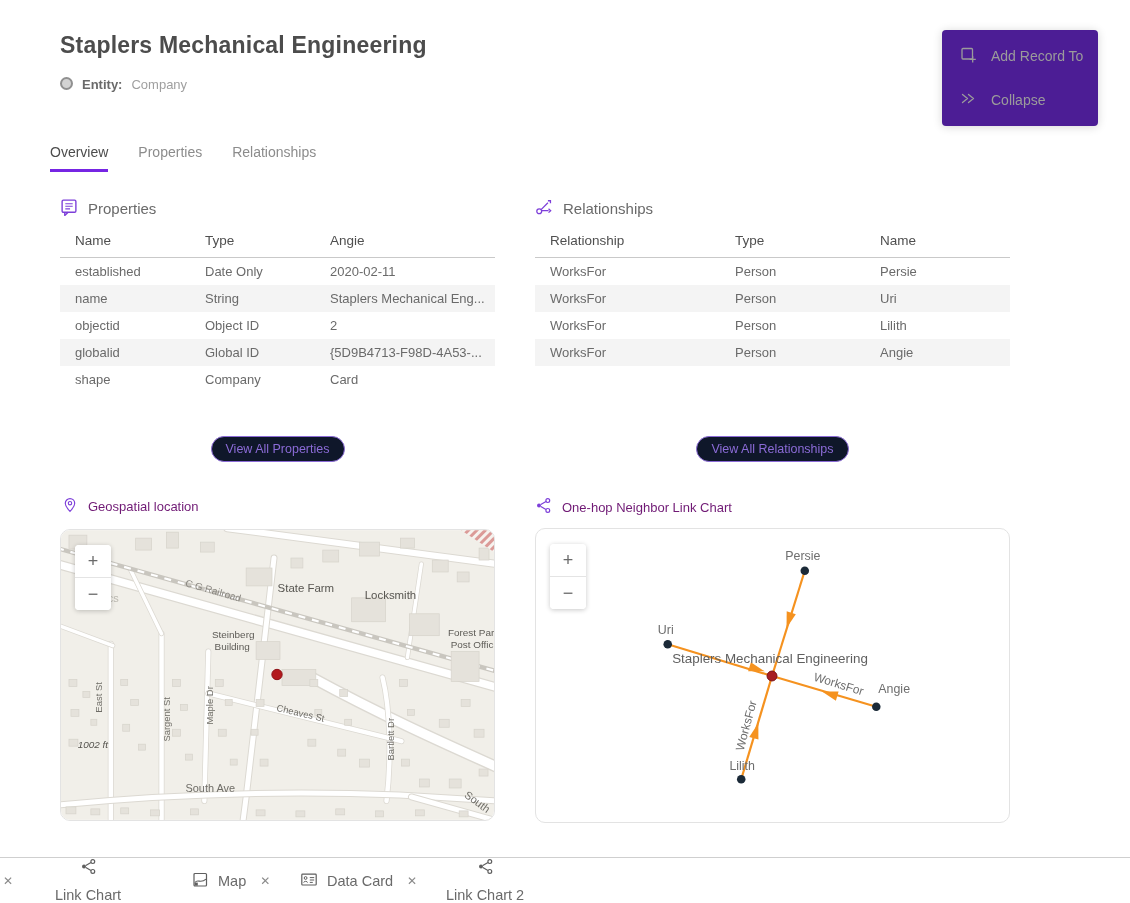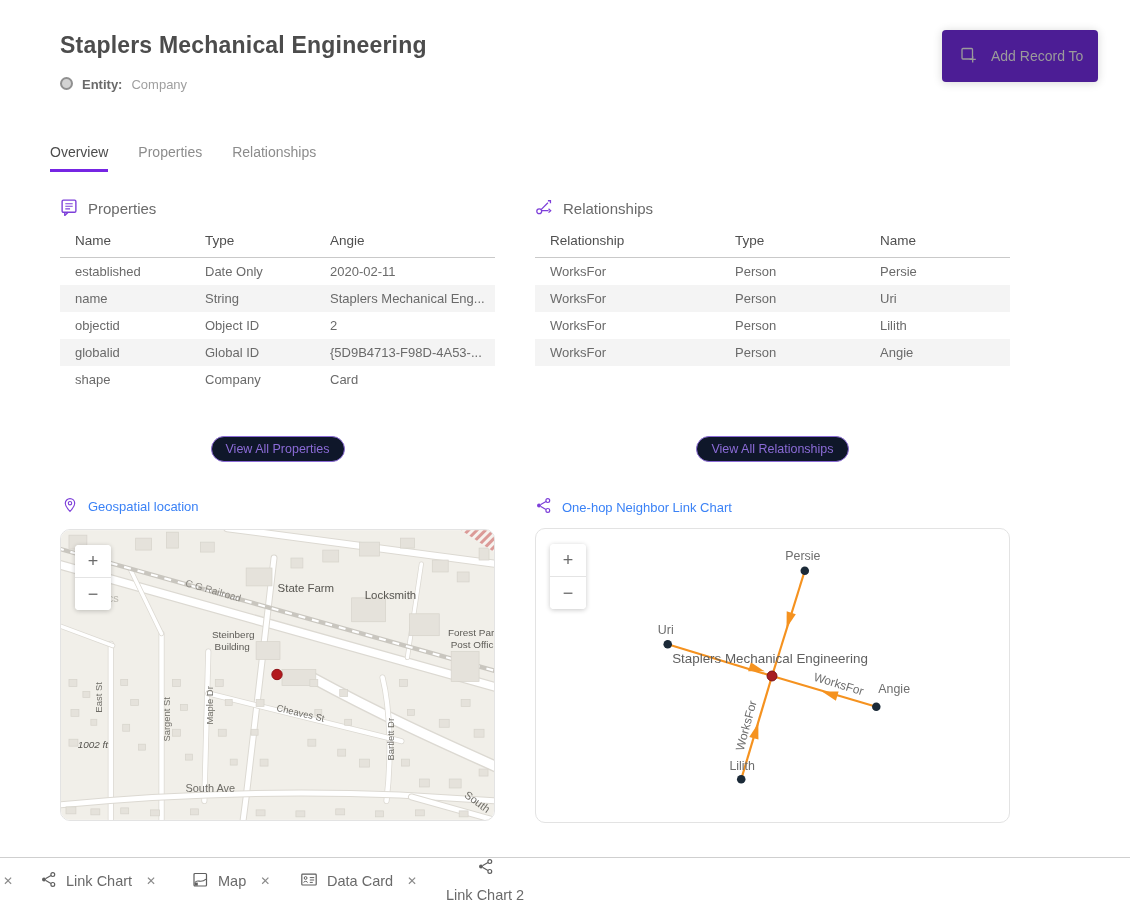--- a/index.html
+++ b/index.html
@@ -23,21 +23,21 @@
   .menu-item svg{flex:0 0 auto;}
 
   .tabs{position:absolute;left:50px;top:144px;display:flex;gap:30px;font-size:14px;}
   .tab{padding-bottom:9px;color:#8c8c8c;cursor:pointer;border-bottom:3px solid transparent;}
   .tab.active{color:var(--txt-dark);border-bottom-color:var(--accent);}
 
   .col-left{position:absolute;left:60px;width:435px;}
   .col-right{position:absolute;left:535px;width:475px;}
 
   .sec-h1{position:absolute;top:198px;display:flex;align-items:center;gap:10px;font-size:15px;color:var(--txt-med);}
-  .sec-h2{position:absolute;top:497px;display:flex;align-items:center;gap:10px;font-size:13px;color:#3b82f6;}
+  .sec-h2{position:absolute;top:497px;display:flex;align-items:center;gap:10px;font-size:13px;color:#701a75;}
 
   table.data{position:absolute;top:230px;width:100%;border-collapse:collapse;table-layout:fixed;}
   table.data th{font-weight:400;font-size:13.5px;color:#4f4f4f;text-align:left;padding:3px 6px 9px 15px;border-bottom:1px solid #c9c9c9;}
   table.data td{font-size:13px;color:var(--txt-med);padding:6px 6px 6px 15px;white-space:nowrap;overflow:hidden;}
   table.data tbody tr:nth-child(even){background:#f4f4f4;}
   td.cell-link{color:var(--link);cursor:pointer;}
   #props-table col:nth-child(1){width:130px;} #props-table col:nth-child(2){width:125px;}
   #rel-table col:nth-child(1){width:185px;} #rel-table col:nth-child(2){width:145px;}
 
   .btn-row{position:absolute;top:436px;width:100%;text-align:center;}
@@ -92,20 +92,28 @@
 
   <div class="menu-card">
     <div class="menu-item">
       <span>
         <svg width="17" height="17" viewBox="0 0 17 17">
             <rect x="2" y="2.5" width="10.5" height="10.5" rx="1" fill="none" stroke="#9b9b9b" stroke-width="1.3"></rect>
             <path d="M12.7 10.2v6.2M9.6 13.3h6.2" stroke="#9b9b9b" stroke-width="1.3" fill="none"></path>
           </svg>
       </span>
       <span>Add Record To</span>
+    </div>
+    <div class="menu-item">
+      <span>
+        <svg width="17" height="17" viewBox="0 0 17 17">
+            <path d="M2.5 4.5l5 4-5 4M8.5 4.5l5 4-5 4" stroke="#9b9b9b" stroke-width="1.3" fill="none" stroke-linecap="round" stroke-linejoin="round"></path>
+          </svg>
+      </span>
+      <span>Collapse</span>
     </div>
   </div>
 
   <div class="tabs">
     <div class="tab active">Overview</div>
     <div class="tab">Properties</div>
     <div class="tab">Relationships</div>
   </div>
 
   <div class="col-left" style="top:0;height:903px;">
@@ -411,21 +419,21 @@
           <circle cx="342" cy="179" r="4.3" class="lc-node"></circle>
           <circle cx="206" cy="252" r="4.3" class="lc-node"></circle>
           <circle cx="237" cy="148" r="5" class="lc-center"></circle>
         </g>
     </svg>
   </div>
 
   <div class="bottom-bar">
     <span class="stray-x">✕</span>
 
-    <div class="btab" style="left:40px;">
+    <div class="btab" style="left:55px;flex-direction:column;">
       <span>
         <svg width="17" height="17" viewBox="0 0 17 17">
             <circle cx="4" cy="8.5" r="2" fill="#5f5f5f"></circle>
             <circle cx="12.8" cy="3.6" r="1.9" fill="none" stroke="#5f5f5f" stroke-width="1.2"></circle>
             <circle cx="12.8" cy="13.4" r="1.9" fill="none" stroke="#5f5f5f" stroke-width="1.2"></circle>
             <path d="M5.8 7.5l5.2-3M5.8 9.5l5.2 3" stroke="#5f5f5f" stroke-width="1.2"></path>
           </svg>
       </span>
       <span>Link Chart</span>
       <span class="x">✕</span>

